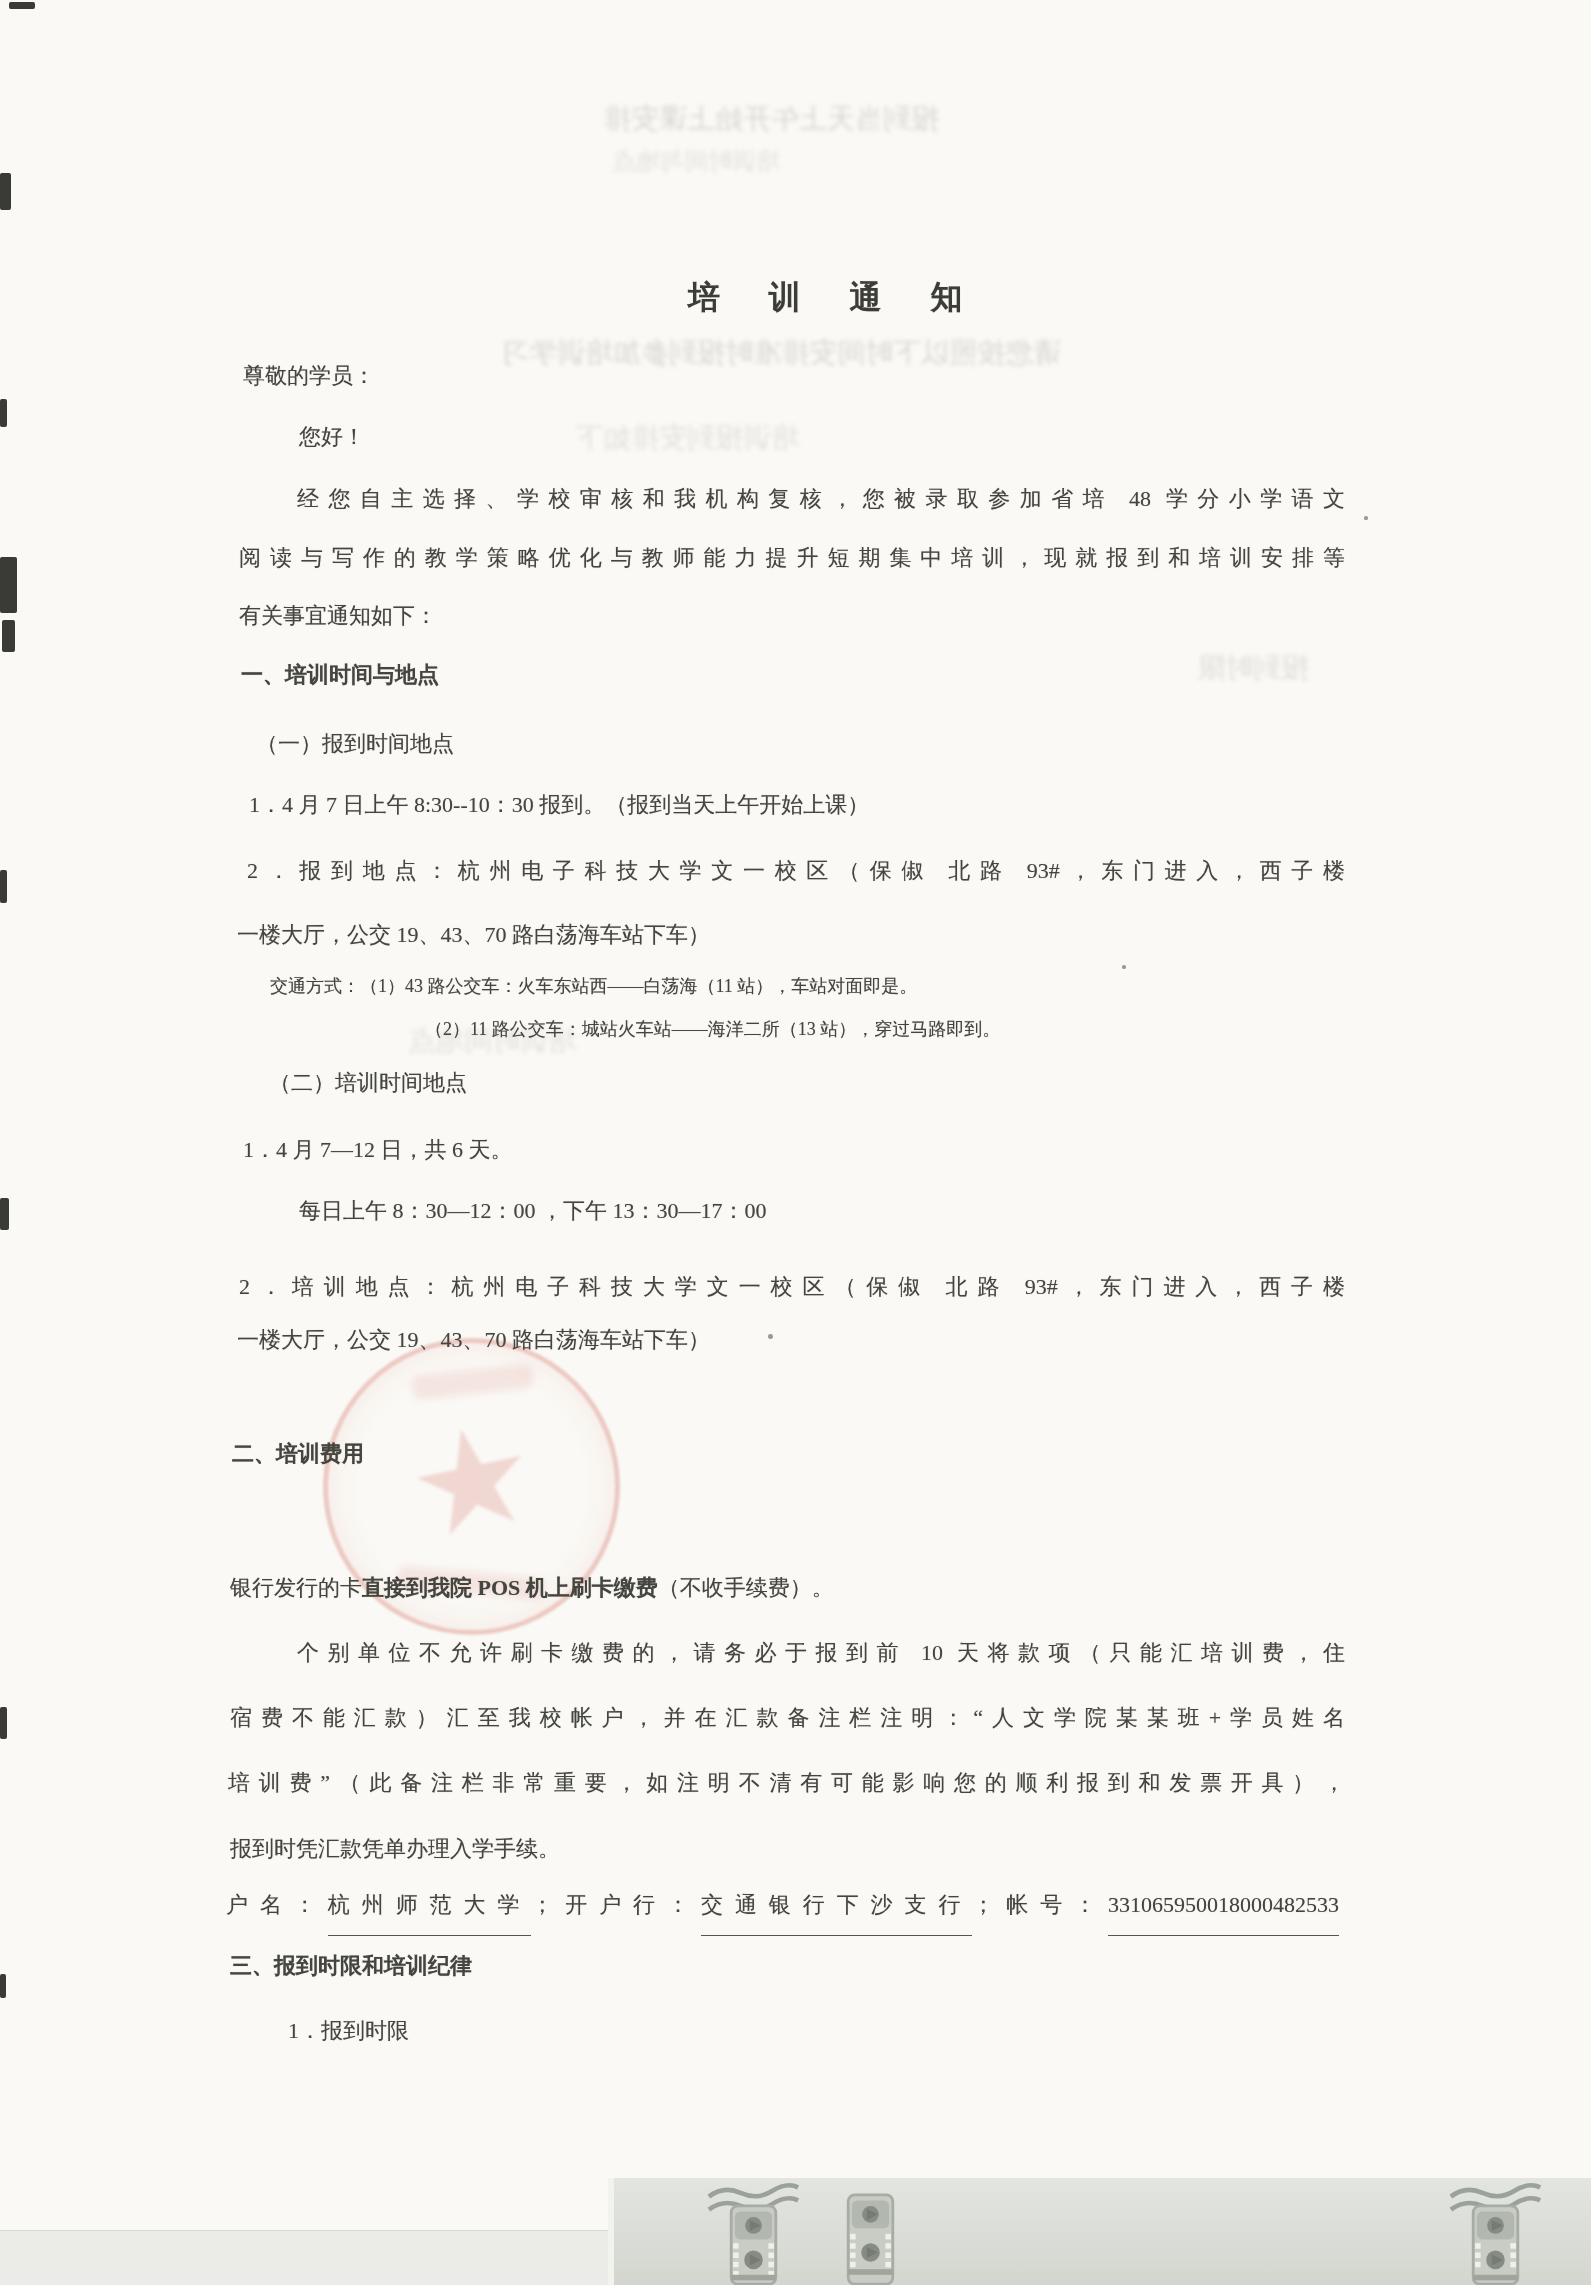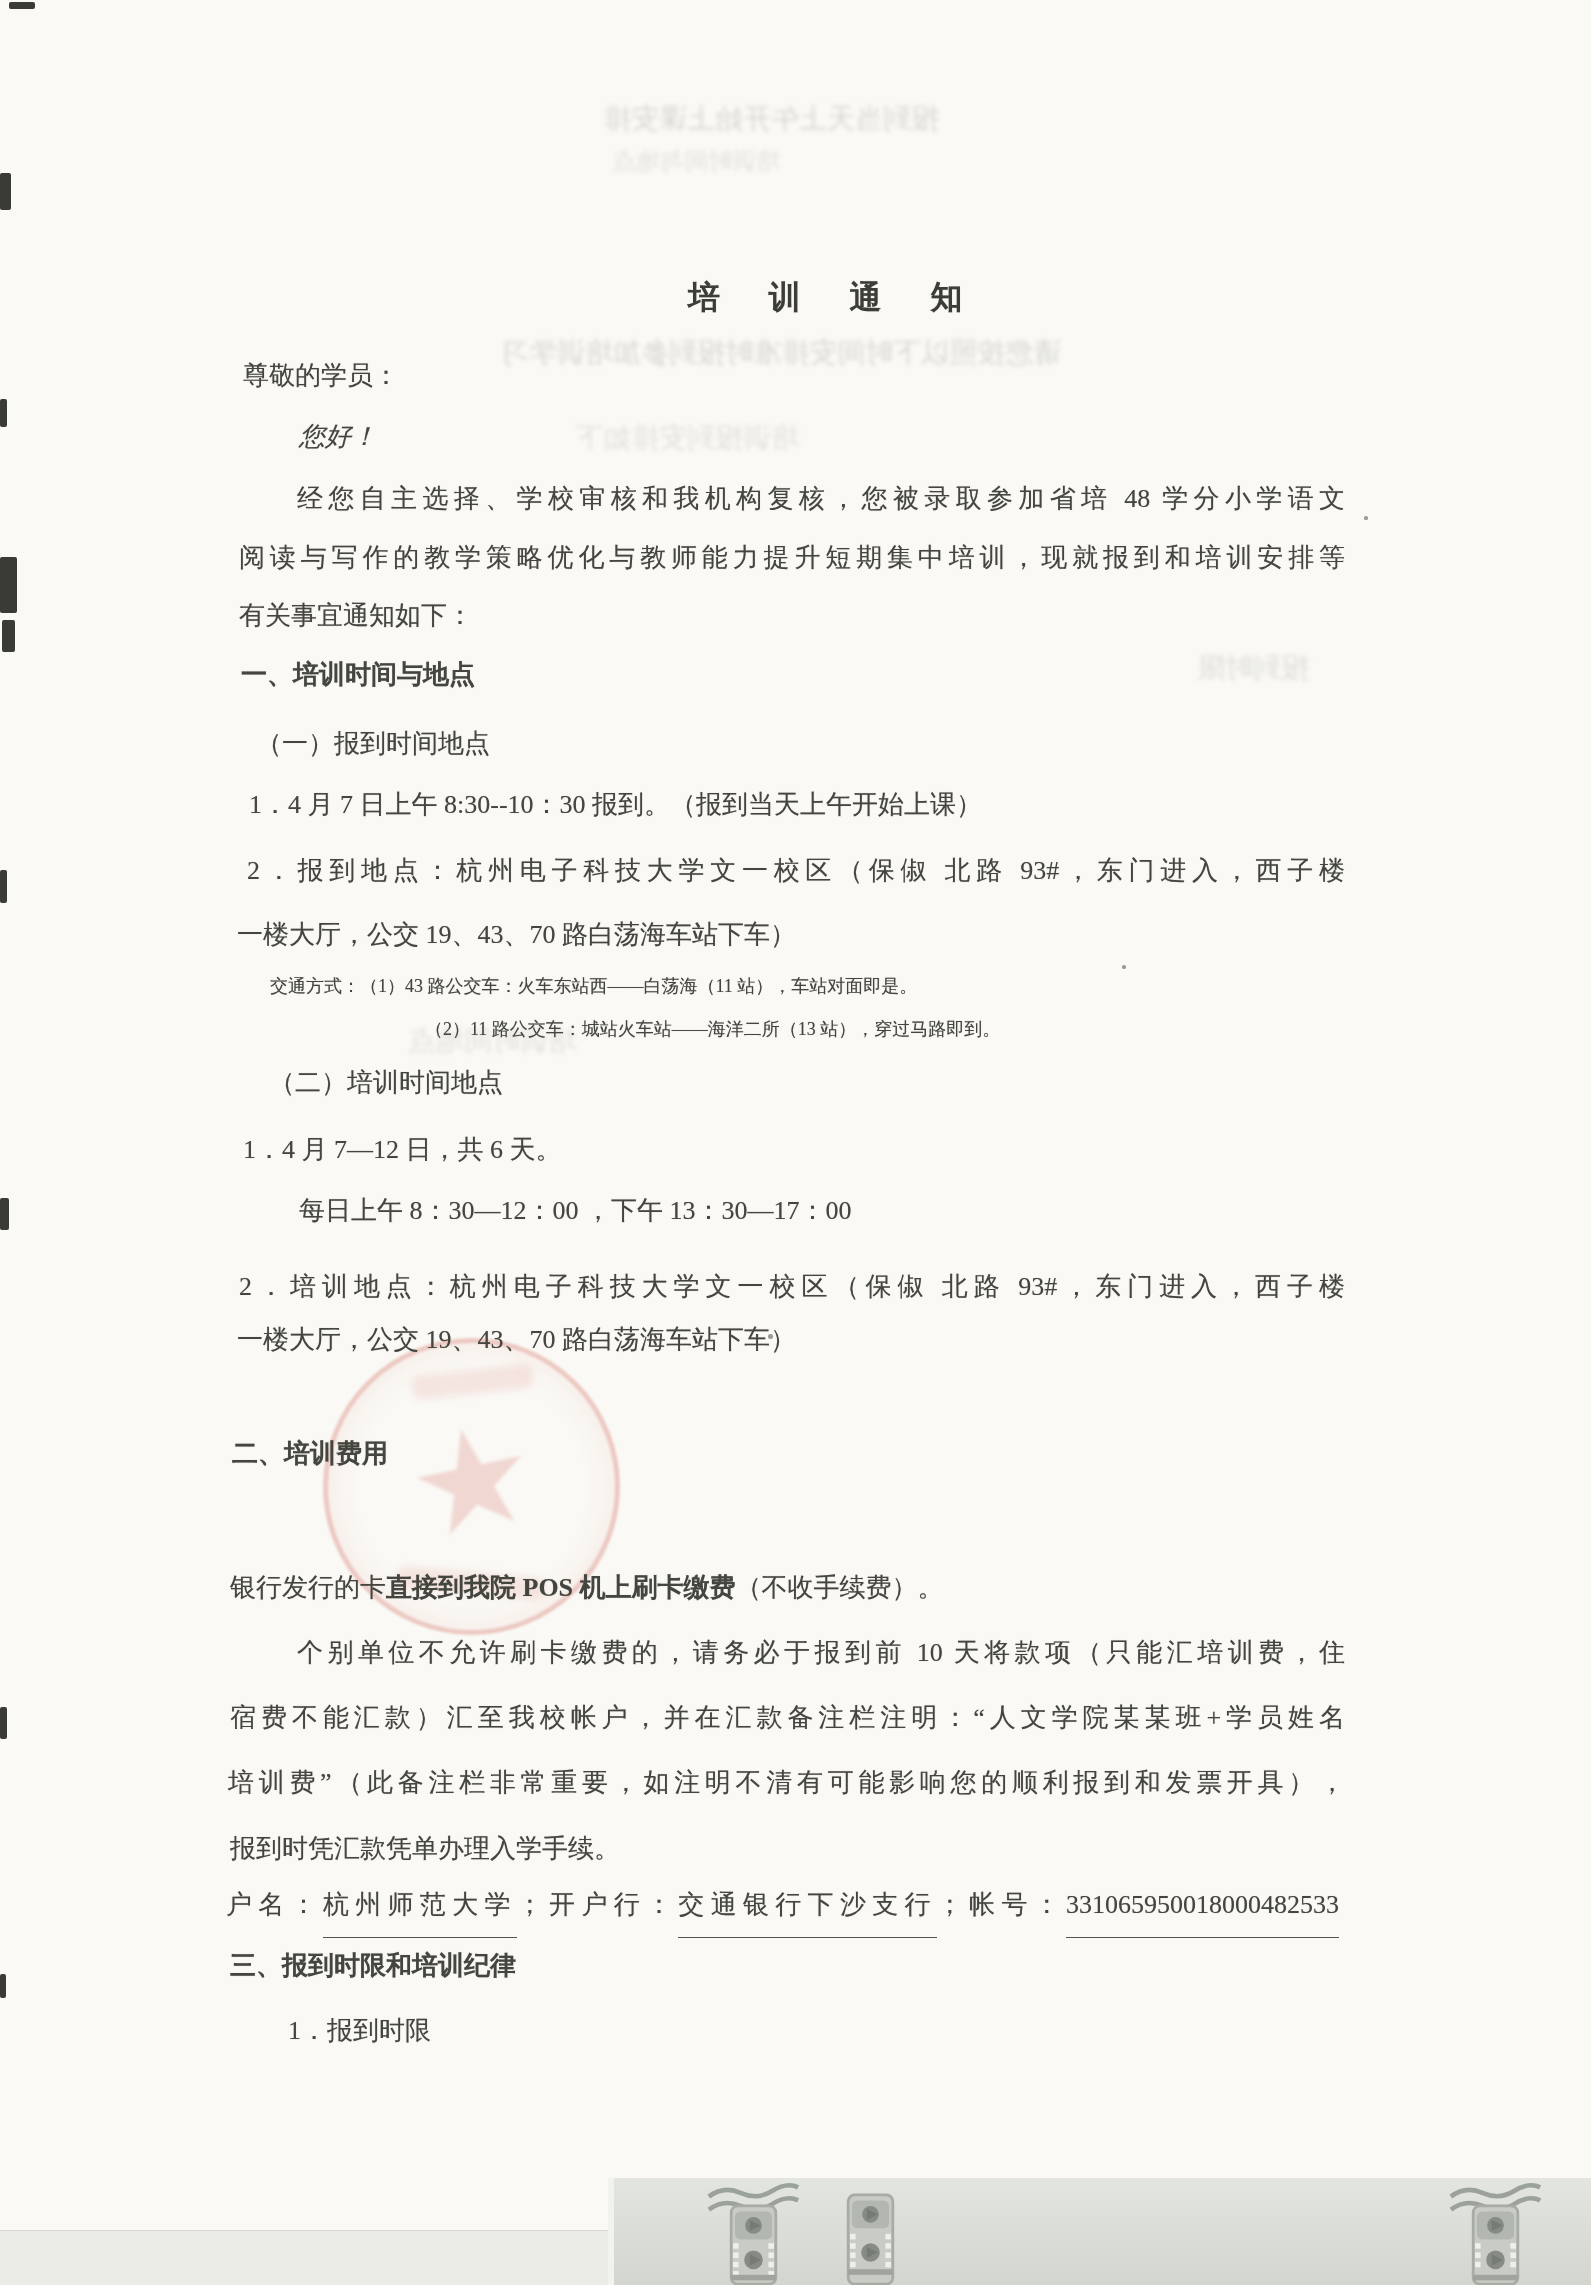--- a/index.html
+++ b/index.html
@@ -1,18 +1,18 @@
 <!DOCTYPE html>
 <html style="font-size:15px"><head>
 <meta charset="utf-8">
 <style>
   html,body{margin:0;padding:0;background:#888;}
   .page{position:relative;width:1592px;height:2286px;background:#faf9f5;overflow:hidden;
         font-family:"Liberation Serif","DejaVu Serif",serif;color:#45453f;}
-  .line{position:absolute;font-size:26px;line-height:39px;white-space:nowrap;
+  .line{position:absolute;font-size:22px;line-height:39px;white-space:nowrap;
         text-shadow:0 0 0.9px rgba(95,95,88,.45);}
   .fill{white-space:normal;text-align:justify;text-align-last:justify;}
   .b{font-weight:bold;}
   .sm{font-size:18px;}
   .title{font-size:32px;font-weight:bold;color:#3d3d38;}
   .sub-title{letter-spacing:20.4px;}
   .uline{border-bottom:1.9px solid #55554e;padding-bottom:18px;}
   .ghost{position:absolute;transform:scaleX(-1);color:#b7b7b0;opacity:.55;
          filter:blur(1.9px);font-size:28px;white-space:nowrap;}
   
@@ -46,21 +46,21 @@
   <div class="stamp">
     <div class="stamp-ring"></div>
     <div class="stamp-star">★</div>
     <div class="stamp-smudge" style="left:89px;top:32px;width:121px;height:24px;transform:rotate(-6deg);"></div>
     <div class="stamp-smudge" style="left:74px;top:234px;width:148px;height:22px;transform:rotate(5deg);"></div>
   </div>
 
   <div class="line title sub-title" style="left:688px;top:278px;">培 训 通 知</div>
 
   <div class="line" style="left:243px;top:356px;">尊敬的学员：</div>
-  <div class="line" style="left:299px;top:417px;font-style:italic;">您好！</div>
+  <div class="line" style="left:299px;top:417px;">您好！</div>
 
   <div class="line fill" style="left:297px;top:479px;width:1048px;">经您自主选择、学校审核和我机构复核，您被录取参加省培 48 学分小学语文</div>
   <div class="line fill" style="left:239px;top:538px;width:1106px;">阅读与写作的教学策略优化与教师能力提升短期集中培训，现就报到和培训安排等</div>
   <div class="line" style="left:239px;top:596px;">有关事宜通知如下：</div>
 
   <div class="line b" style="left:241px;top:655px;">一、培训时间与地点</div>
   <div class="line" style="left:256px;top:724px;">（一）报到时间地点</div>
   <div class="line" style="left:249px;top:785px;">1．4 月 7 日上午 8:30--10：30 报到。（报到当天上午开始上课）</div>
   <div class="line fill" style="left:247px;top:851px;width:1098px;">2．报到地点：杭州电子科技大学文一校区（保俶 北路 93#，东门进入，西子楼</div>
   <div class="line" style="left:237px;top:915px;">一楼大厅，公交 19、43、70 路白荡海车站下车）</div>

